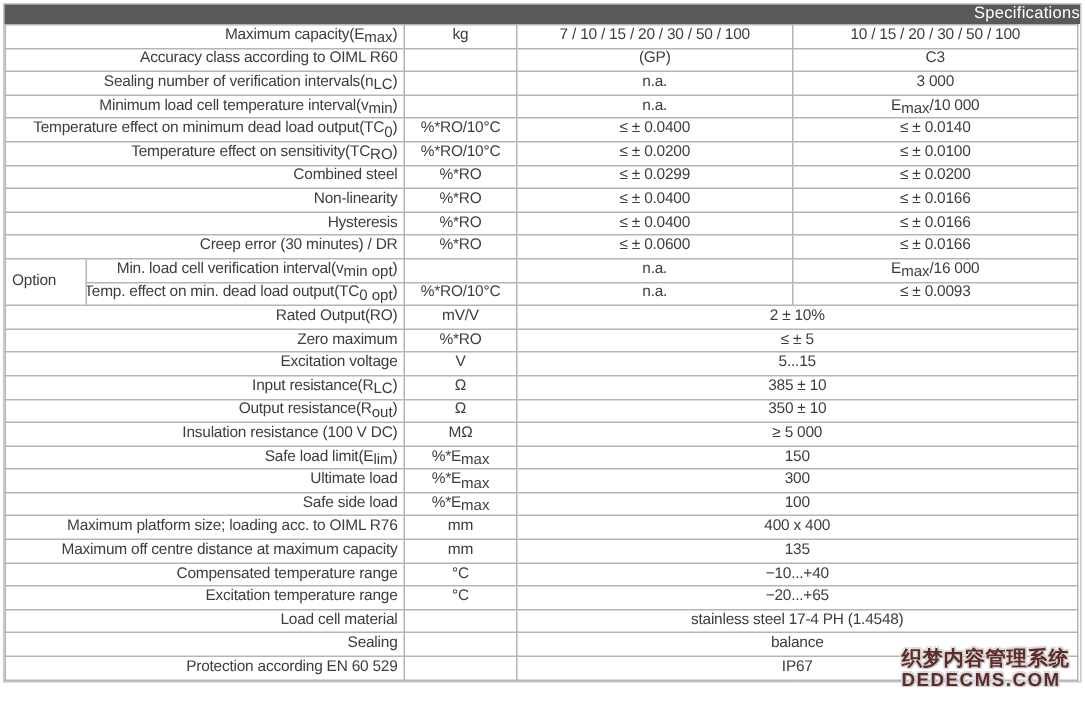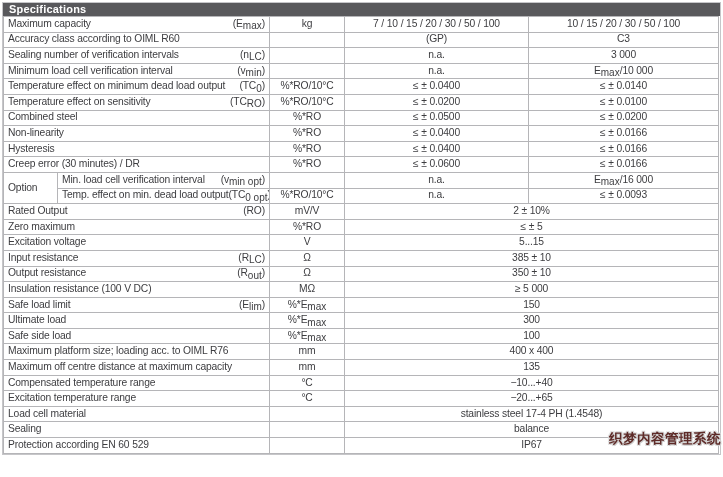--- a/index.html
+++ b/index.html
@@ -8,43 +8,43 @@
     background:#ffffff;
     font-family:"Liberation Sans", sans-serif;
   }
   .frame{
     position:absolute;left:2px;top:2px;width:717px;
     border:1px solid #c6c6c9;
     background:#ffffff;
   }
   .hdr{
     height:13px;background:#59595c;color:#ffffff;
-    font-weight:bold;font-size:11px;line-height:13px;
-    padding-left:6px;letter-spacing:0.2px;
+    font-weight:normal;font-size:11px;line-height:13px;
+    padding-left:6px;letter-spacing:0.2px;text-align:right;
   }
   table.t{
     border-collapse:collapse;table-layout:fixed;width:715px;
   }
   table.t td{
     border:1px solid #b5b5b8;
     font-size:10.3px;color:#3d3d40;
     height:14.6px;line-height:1.05;
     padding:0 4px;
     letter-spacing:-0.15px;
     white-space:nowrap;overflow:hidden;
     background:#ffffff;
   }
   td.lab{padding-left:5px;padding-right:3px;}
-  .labwrap{display:flex;justify-content:space-between;align-items:center;width:100%;}
+  .labwrap{display:flex;justify-content:flex-end;align-items:center;width:100%;}
   td.ctr{text-align:center;}
   td.grp{padding-left:6px;text-align:left;vertical-align:middle;}
   .sub{font-size:10px;position:relative;top:2.4px;letter-spacing:0;}
   .wm{
     position:absolute;right:2px;top:431px;width:120px;
-    text-align:right;font-weight:bold;color:#5e2b28;
+    text-align:left;font-weight:bold;color:#5e2b28;
     text-shadow:1px 1px 0 #cccccc,-1px 1px 0 #d9d9d9,1px -1px 0 #d9d9d9,-1px -1px 0 #e3e3e3;
   }
   .wm .l1{display:block;font-size:13.5px;line-height:15px;letter-spacing:0.5px;}
   .wm .l2{display:block;font-size:12.5px;line-height:14px;letter-spacing:1px;}
 </style>
 </head>
 <body>
 
 <div class="frame">
   <div class="hdr">Specifications</div>
@@ -85,21 +85,21 @@
               <span><span>(n</span><span class="sub">LC</span><span>)</span></span>
             </div>
           </td>
           <td class="ctr"><span></span></td>
           <td class="ctr"><span>n.a.</span></td>
           <td class="ctr"><span>3 000</span></td>
         </tr>
         <tr>
           <td class="lab" colspan="2">
             <div class="labwrap">
-              <span><span>Minimum load cell verification interval</span></span>
+              <span><span>Minimum load cell temperature interval</span></span>
               <span><span>(v</span><span class="sub">min</span><span>)</span></span>
             </div>
           </td>
           <td class="ctr"><span></span></td>
           <td class="ctr"><span>n.a.</span></td>
           <td class="ctr"><span>E</span><span class="sub">max</span><span>/10 000</span></td>
         </tr>
         <tr>
           <td class="lab" colspan="2">
             <div class="labwrap">
@@ -122,21 +122,21 @@
           <td class="ctr"><span>≤ ± 0.0200</span></td>
           <td class="ctr"><span>≤ ± 0.0100</span></td>
         </tr>
         <tr>
           <td class="lab" colspan="2">
             <div class="labwrap">
               <span><span>Combined steel</span></span>
             </div>
           </td>
           <td class="ctr"><span>%*RO</span></td>
-          <td class="ctr"><span>≤ ± 0.0500</span></td>
+          <td class="ctr"><span>≤ ± 0.0299</span></td>
           <td class="ctr"><span>≤ ± 0.0200</span></td>
         </tr>
         <tr>
           <td class="lab" colspan="2">
             <div class="labwrap">
               <span><span>Non-linearity</span></span>
             </div>
           </td>
           <td class="ctr"><span>%*RO</span></td>
           <td class="ctr"><span>≤ ± 0.0400</span></td>
@@ -332,13 +332,14 @@
           </td>
           <td class="ctr"><span></span></td>
           <td class="ctr" colspan="2"><span>IP67</span></td>
         </tr>
       </tbody>
   </table>
 </div>
 
 <div class="wm">
   <span class="l1">织梦内容管理系统</span>
+  <span class="l2">DEDECMS.COM</span>
 </div>
 
 </body></html>

